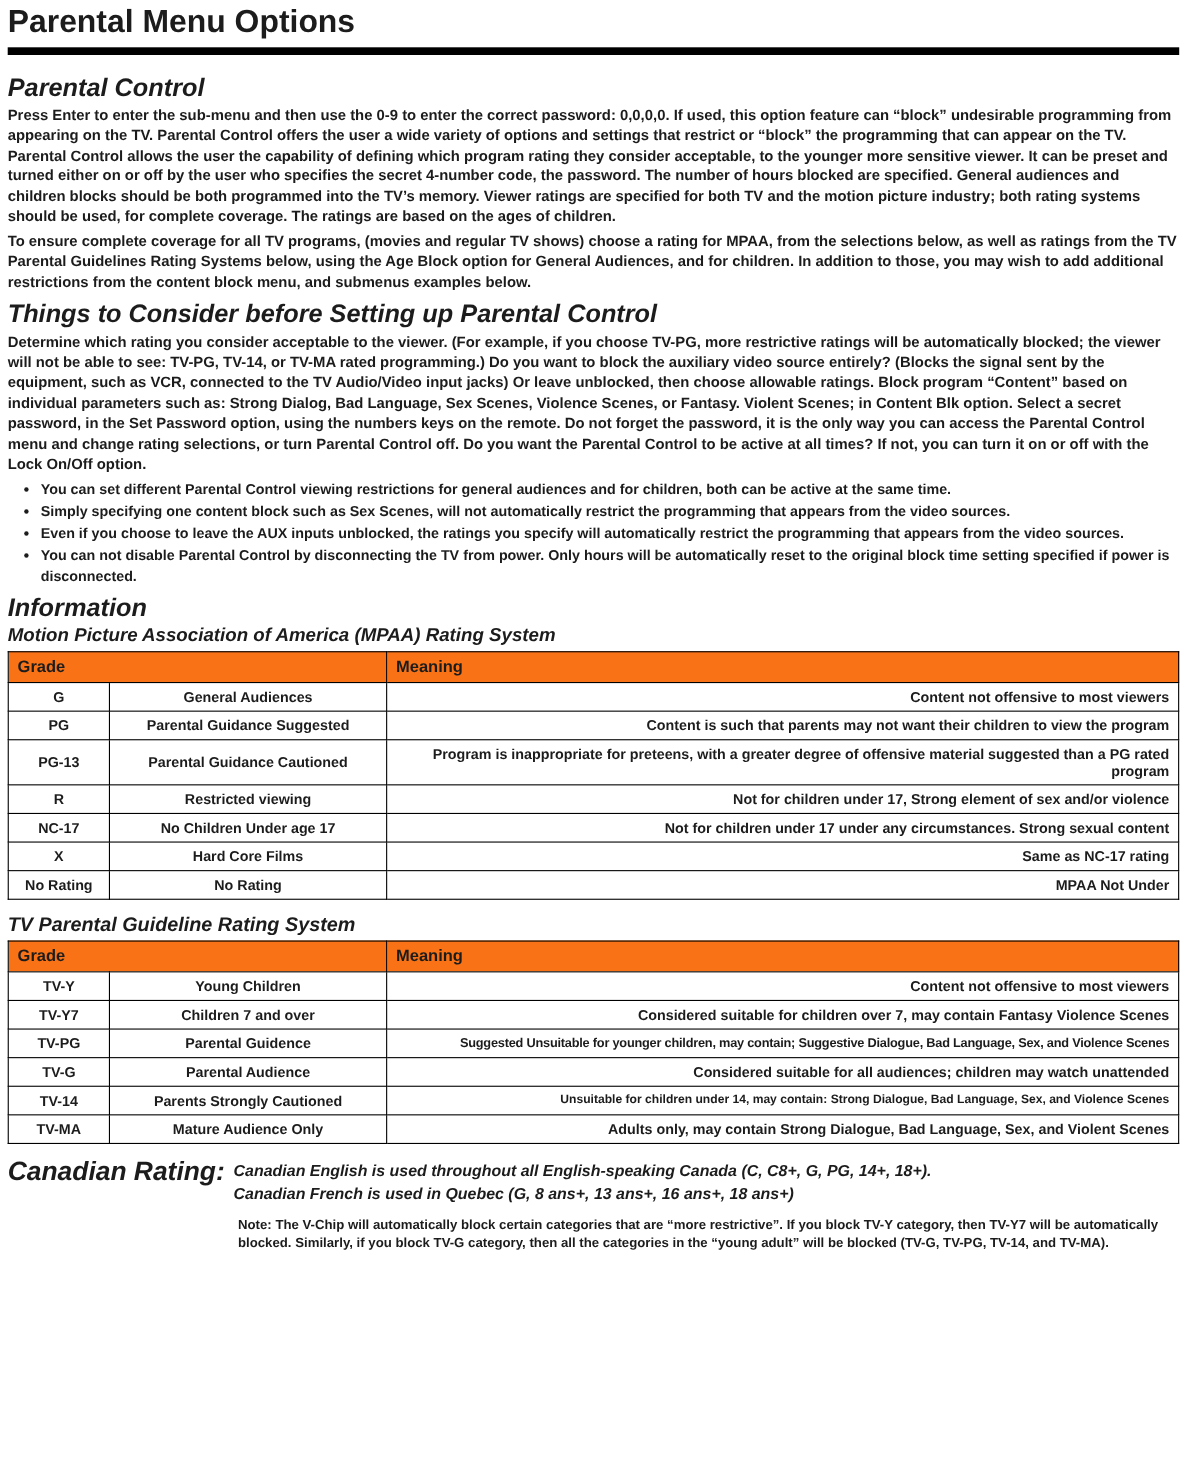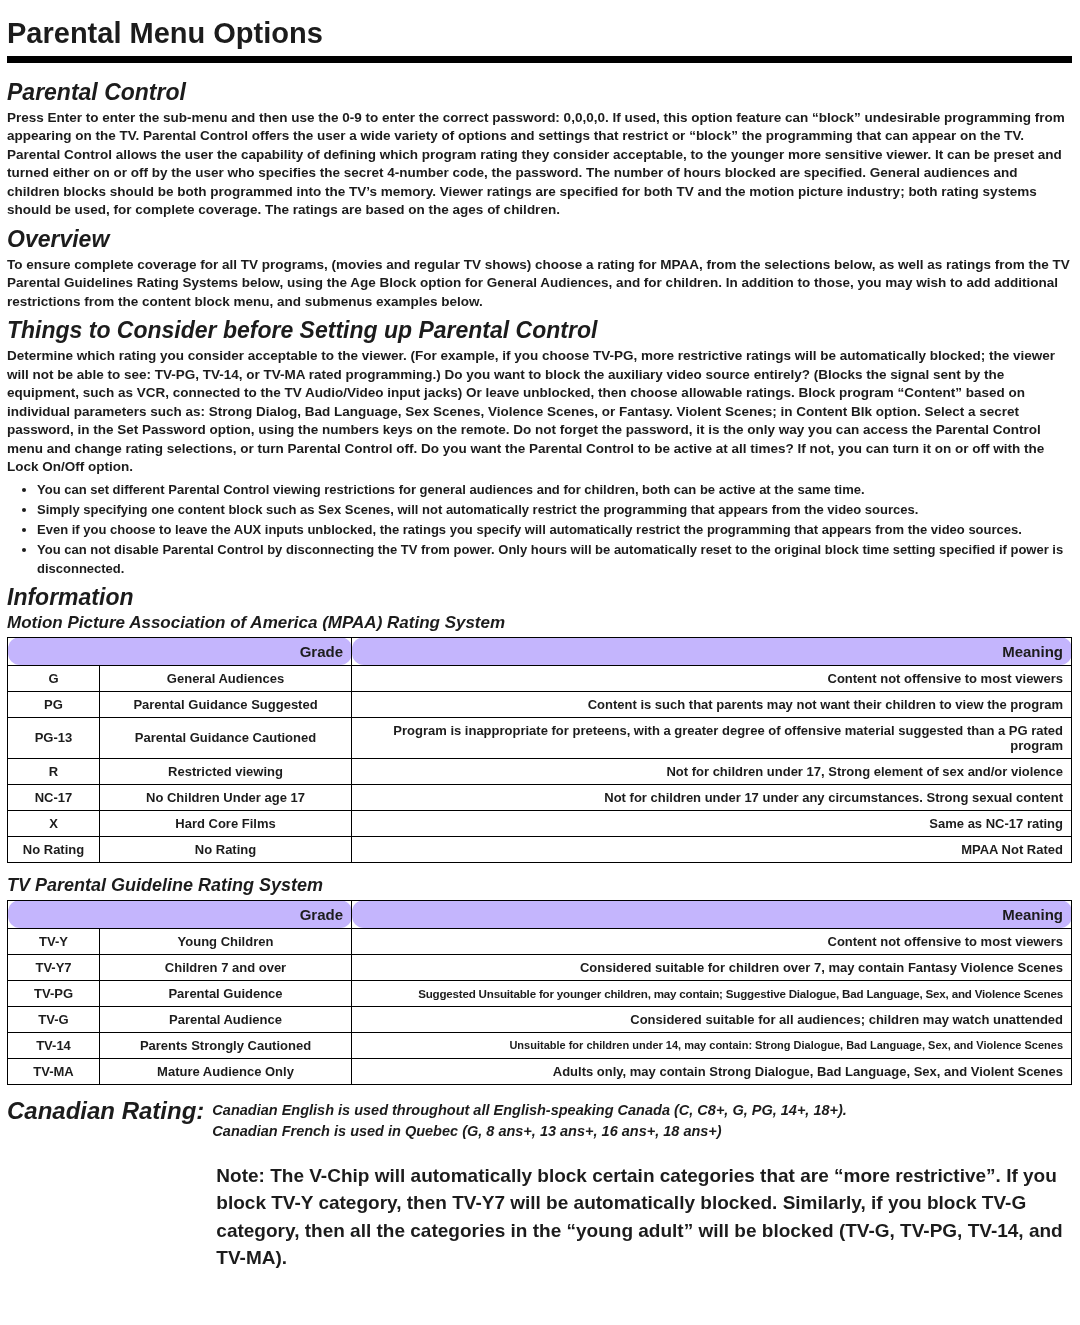--- a/index.html
+++ b/index.html
@@ -3,21 +3,21 @@
 <meta charset="utf-8">
 <style>
   * { box-sizing: border-box; }
   html, body { margin: 0; padding: 0; background: #fff; }
   body {
     width: 1080px;
     font-family: "Liberation Sans", sans-serif;
     color: #1c1c1c;
     -webkit-font-smoothing: antialiased;
   }
-  .page { padding: 15px 8px 10px 7px; }
+  .page { padding: 2px 8px 10px 7px; }
 
   .title {
     font-size: 29px;
     font-weight: bold;
     margin: 2px 0 6px 0;
     letter-spacing: 0;
   }
   .title-rule { height: 7px; background: #000; margin: 0 0 16px 0; }
 
   .h2 {
@@ -60,25 +60,24 @@
     width: 100%;
     border-collapse: collapse;
     margin: 2px 0 6px 0;
   }
   table.rating th, table.rating td {
     border: 1px solid #000;
     padding: 5px 8px;
     font-weight: bold;
   }
   table.rating th {
-    background: #c4b5fd;
+    background: #f97316;
     font-size: 15px;
-    text-align: right;
+    text-align: left;
     padding: 5px 8px;
-    border-radius: 12px;
   }
   td.code  { width: 92px;  text-align: center; font-size: 13px; }
   td.name  { width: 252px; text-align: center; font-size: 13px; }
   td.meaning { text-align: right; font-size: 13px; }
   td.meaning.condensed { font-size: 11.6px; letter-spacing: -0.2px; }
   td.meaning.semi { font-size: 11px; }
 
   .canadian {
     display: flex;
     align-items: flex-start;
@@ -92,39 +91,38 @@
     margin-right: 8px;
   }
   .can-lines { padding-top: 3px; }
   .can-line {
     font-size: 14.5px;
     font-weight: bold;
     font-style: italic;
     line-height: 1.45;
   }
   .note-p {
-    font-size: 19px;
+    font-size: 12px;
     font-weight: bold;
     line-height: 1.45;
-    margin: 20px 0 0 4px;
+    margin: 8px 0 0 4px;
   }
   .note-label { font-weight: bold; }
 </style>
 </head>
 <body>
 
 <div class="page">
 
   <h1 class="title">Parental Menu Options</h1>
   <div class="title-rule"></div>
 
   <h2 class="h2">Parental Control</h2>
   <p class="body-p">Press Enter to enter the sub-menu and then use the 0-9 to enter the correct password: 0,0,0,0. If used, this option feature can “block” undesirable programming from appearing on the TV. Parental Control offers the user a wide variety of options and settings that restrict or “block” the programming that can appear on the TV. Parental Control allows the user the capability of defining which program rating they consider acceptable, to the younger more sensitive viewer. It can be preset and turned either on or off by the user who specifies the secret 4-number code, the password. The number of hours blocked are specified. General audiences and children blocks should be both programmed into the TV’s memory. Viewer ratings are specified for both TV and the motion picture industry; both rating systems should be used, for complete coverage. The ratings are based on the ages of children.</p>
 
-  <h2 class="h2 tight">Overview</h2>
   <p class="body-p">To ensure complete coverage for all TV programs, (movies and regular TV shows) choose a rating for MPAA, from the selections below, as well as ratings from the TV Parental Guidelines Rating Systems below, using the Age Block option for General Audiences, and for children. In addition to those, you may wish to add additional restrictions from the content block menu, and submenus examples below.</p>
 
   <h2 class="h2 tight">Things to Consider before Setting up Parental Control</h2>
   <p class="body-p">Determine which rating you consider acceptable to the viewer. (For example, if you choose TV-PG, more restrictive ratings will be automatically blocked; the viewer will not be able to see: TV-PG, TV-14, or TV-MA rated programming.) Do you want to block the auxiliary video source entirely? (Blocks the signal sent by the equipment, such as VCR, connected to the TV Audio/Video input jacks) Or leave unblocked, then choose allowable ratings. Block program “Content” based on individual parameters such as: Strong Dialog, Bad Language, Sex Scenes, Violence Scenes, or Fantasy. Violent Scenes; in Content Blk option. Select a secret password, in the Set Password option, using the numbers keys on the remote. Do not forget the password, it is the only way you can access the Parental Control menu and change rating selections, or turn Parental Control off. Do you want the Parental Control to be active at all times? If not, you can turn it on or off with the Lock On/Off option.</p>
 
   <ul class="bullets">
     <li>You can set different Parental Control viewing restrictions for general audiences and for children, both can be active at the same time.</li>
     <li>Simply specifying one content block such as Sex Scenes, will not automatically restrict the programming that appears from the video sources.</li>
     <li>Even if you choose to leave the AUX inputs unblocked, the ratings you specify will automatically restrict the programming that appears from the video sources.</li>
     <li>You can not disable Parental Control by disconnecting the TV from power. Only hours will be automatically reset to the original block time setting specified if power is disconnected.</li>
@@ -168,21 +166,21 @@
         <td class="meaning">Not for children under 17 under any circumstances. Strong sexual content</td>
       </tr>
       <tr>
         <td class="code">X</td>
         <td class="name">Hard Core Films</td>
         <td class="meaning">Same as NC-17 rating</td>
       </tr>
       <tr>
         <td class="code">No Rating</td>
         <td class="name">No Rating</td>
-        <td class="meaning">MPAA Not Rated</td>
+        <td class="meaning">MPAA Not Under</td>
       </tr>
     </tbody>
   </table>
 
   <div class="table-heading tv">TV Parental Guideline Rating System</div>
 
   <table class="rating">
     <thead>
       <tr>
         <th colspan="2">Grade</th>

